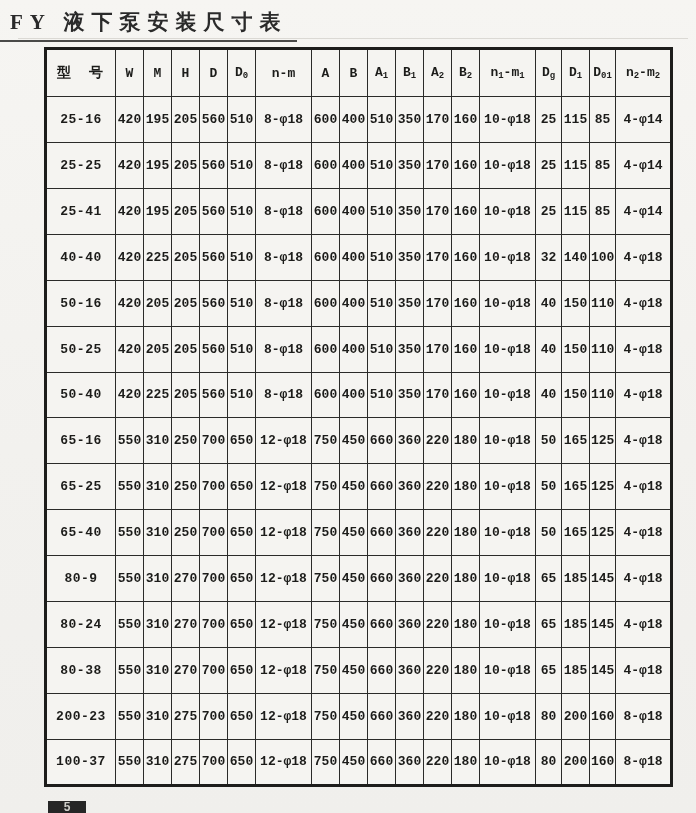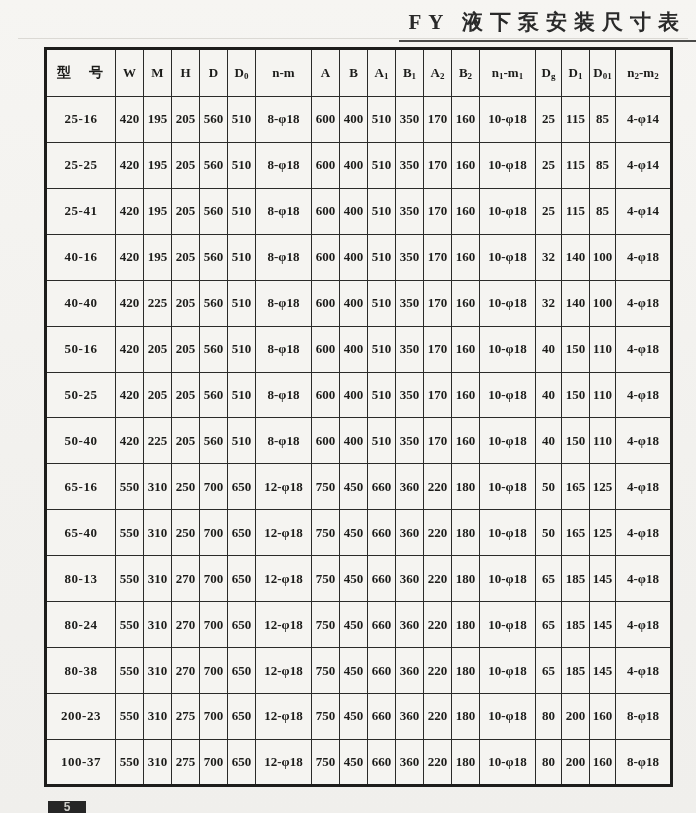--- a/index.html
+++ b/index.html
@@ -10,21 +10,21 @@
     font-family: "Liberation Serif", serif;
     position: relative;
   }
   .page {
     position: absolute; inset: 0;
     background: linear-gradient(180deg, #f6f5f2 0%, #f2f1ee 55%, #f0efec 100%);
   }
   .title-wrap {
     position: absolute;
     top: 8px; left: 0; right: 0;
-    text-align: right;
+    text-align: left;
     z-index: 2;
   }
   .page-title {
     display: inline-block;
     font-size: 21px;
     font-weight: bold;
     color: #2a2a2a;
     letter-spacing: 7px;
     padding: 0 10px 4px 10px;
     border-bottom: 2px solid #4a4a48;
@@ -48,21 +48,21 @@
     border: 1px solid #2b2b29;
     text-align: center;
     vertical-align: middle;
     font-weight: bold;
     color: #1c1c1a;
     font-size: 13px;
     white-space: nowrap;
     overflow: hidden;
     padding: 0 1px;
   }
-  .dim-table { border: 3px solid #1d1d1b; }
+  .dim-table { border: 3px solid #1d1d1b; font-family: Liberation Mono, monospace; }
   .dim-table thead tr { height: 48px; }
   .dim-table tbody tr { height: 40.7px; }
   .dim-table th { font-size: 13px; }
   .dim-table th sub, .dim-table td sub {
     font-size: 9px;
     vertical-align: -2px;
   }
   .dim-table td.model-cell { letter-spacing: 0.5px; }
   .dim-table th.model-header { letter-spacing: 2px; font-size: 14px; }
   .page-marker {
@@ -188,60 +188,40 @@
           <td>350</td>
           <td>170</td>
           <td>160</td>
           <td>10-φ18</td>
           <td>25</td>
           <td>115</td>
           <td>85</td>
           <td>4-φ14</td>
         </tr>
         <tr>
-          <td class="model-cell">40-16</td>
-          <td>420</td>
-          <td>195</td>
+          <td class="model-cell">40-40</td>
+          <td>420</td>
+          <td>225</td>
           <td>205</td>
           <td>560</td>
           <td>510</td>
           <td>8-φ18</td>
           <td>600</td>
           <td>400</td>
           <td>510</td>
           <td>350</td>
           <td>170</td>
           <td>160</td>
           <td>10-φ18</td>
           <td>32</td>
           <td>140</td>
           <td>100</td>
           <td>4-φ18</td>
         </tr>
         <tr>
-          <td class="model-cell">40-40</td>
-          <td>420</td>
-          <td>225</td>
-          <td>205</td>
-          <td>560</td>
-          <td>510</td>
-          <td>8-φ18</td>
-          <td>600</td>
-          <td>400</td>
-          <td>510</td>
-          <td>350</td>
-          <td>170</td>
-          <td>160</td>
-          <td>10-φ18</td>
-          <td>32</td>
-          <td>140</td>
-          <td>100</td>
-          <td>4-φ18</td>
-        </tr>
-        <tr>
           <td class="model-cell">50-16</td>
           <td>420</td>
           <td>205</td>
           <td>205</td>
           <td>560</td>
           <td>510</td>
           <td>8-φ18</td>
           <td>600</td>
           <td>400</td>
           <td>510</td>
@@ -308,41 +288,61 @@
           <td>360</td>
           <td>220</td>
           <td>180</td>
           <td>10-φ18</td>
           <td>50</td>
           <td>165</td>
           <td>125</td>
           <td>4-φ18</td>
         </tr>
         <tr>
-          <td class="model-cell">65-40</td>
+          <td class="model-cell">65-25</td>
           <td>550</td>
           <td>310</td>
           <td>250</td>
           <td>700</td>
           <td>650</td>
           <td>12-φ18</td>
           <td>750</td>
           <td>450</td>
           <td>660</td>
           <td>360</td>
           <td>220</td>
           <td>180</td>
           <td>10-φ18</td>
           <td>50</td>
           <td>165</td>
           <td>125</td>
           <td>4-φ18</td>
         </tr>
         <tr>
-          <td class="model-cell">80-13</td>
+          <td class="model-cell">65-40</td>
+          <td>550</td>
+          <td>310</td>
+          <td>250</td>
+          <td>700</td>
+          <td>650</td>
+          <td>12-φ18</td>
+          <td>750</td>
+          <td>450</td>
+          <td>660</td>
+          <td>360</td>
+          <td>220</td>
+          <td>180</td>
+          <td>10-φ18</td>
+          <td>50</td>
+          <td>165</td>
+          <td>125</td>
+          <td>4-φ18</td>
+        </tr>
+        <tr>
+          <td class="model-cell">80-9</td>
           <td>550</td>
           <td>310</td>
           <td>270</td>
           <td>700</td>
           <td>650</td>
           <td>12-φ18</td>
           <td>750</td>
           <td>450</td>
           <td>660</td>
           <td>360</td>

